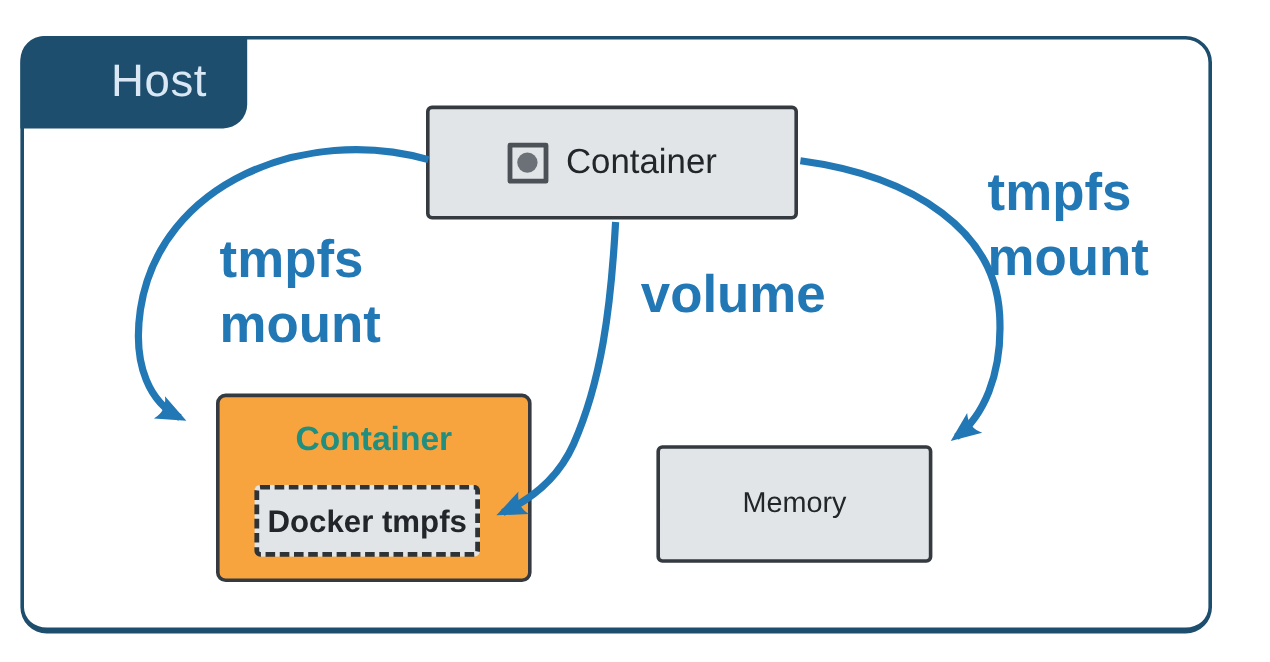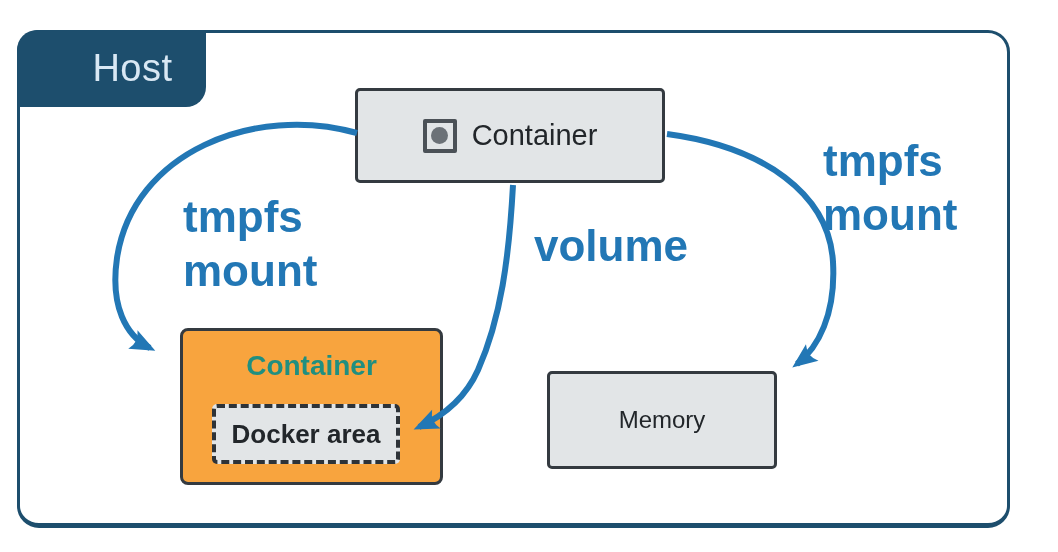--- a/index.html
+++ b/index.html
@@ -97,21 +97,21 @@
 <div class="canvas">
 
   <div class="host-box"></div>
   <div class="host-tab">
     <span>Host</span>
   </div>
 
   <div class="filesystem-box">
     <span class="fs-label">Container</span>
     <div class="docker-area">
-      <span>Docker area</span>
+      <span>Docker tmpfs</span>
     </div>
   </div>
 
   <div class="node memory-box">
     <span>Memory</span>
   </div>
 
   <div class="node container-box">
     <span class="cicon">
         <span class="cdot"></span>

